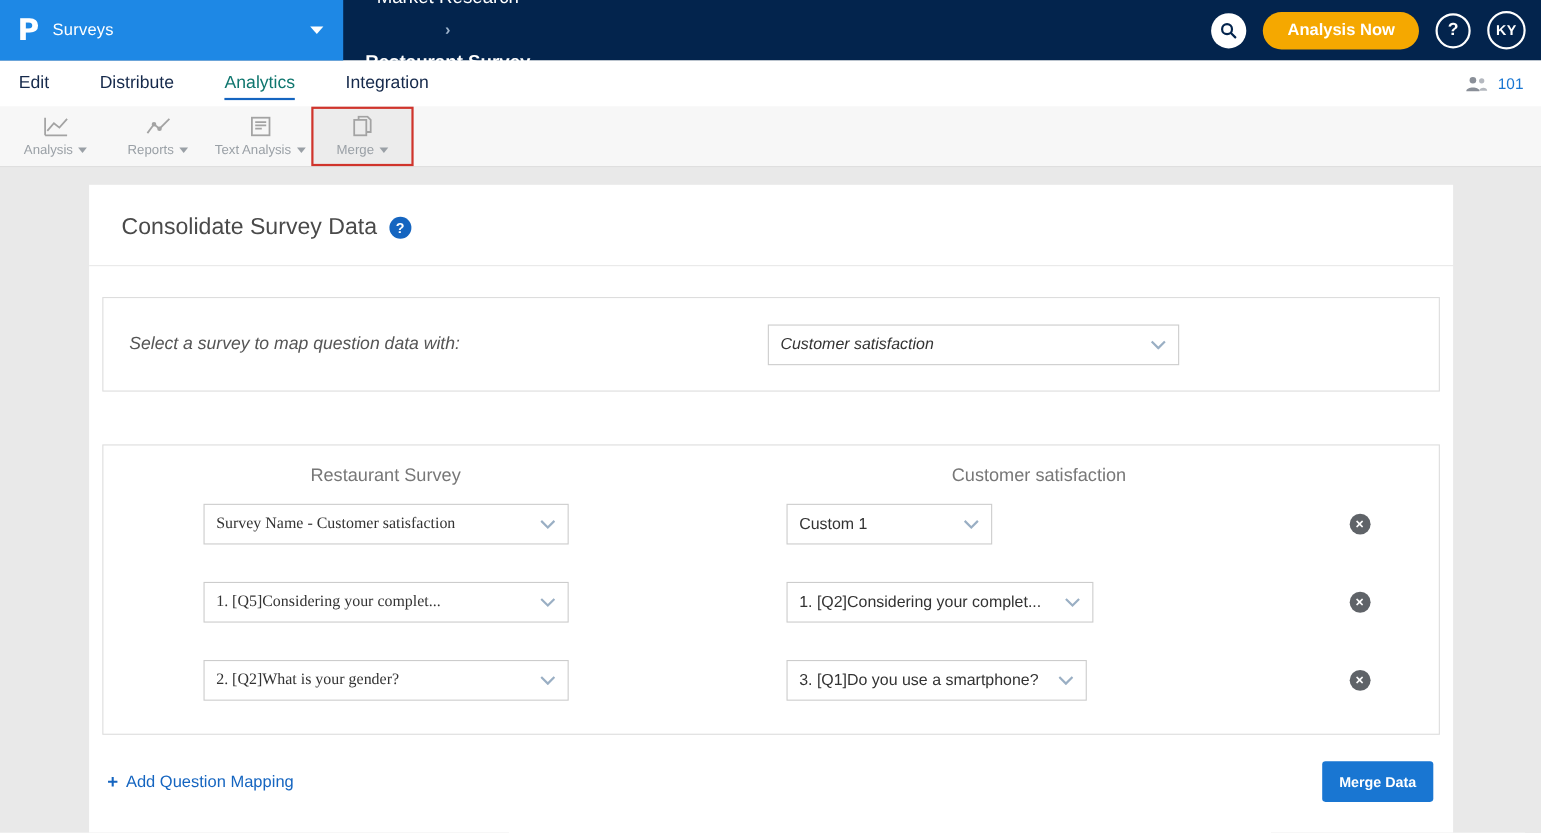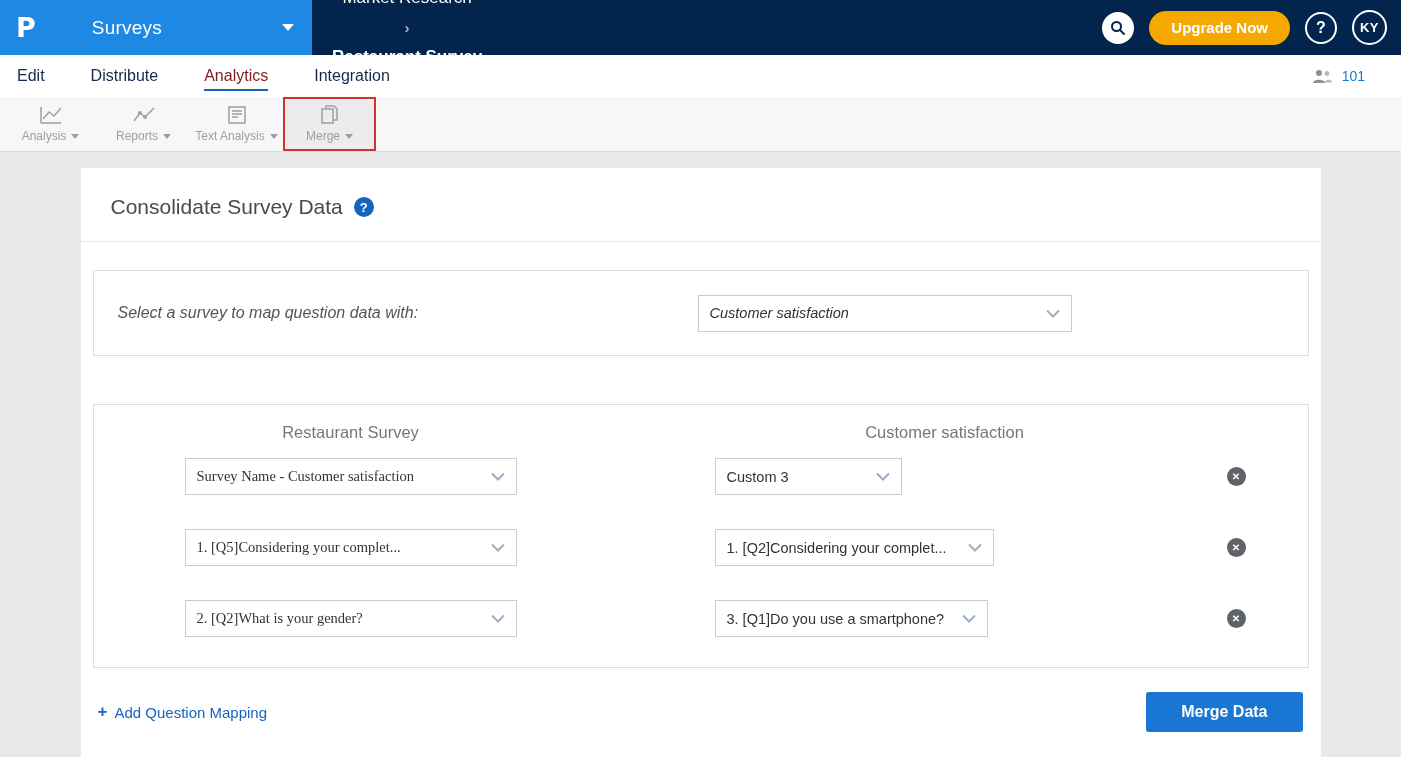--- a/index.html
+++ b/index.html
@@ -27,21 +27,21 @@
     color: #fff;
     cursor: pointer;
     flex: none;
   }
   .logo-p {
     font-size: 27px;
     font-weight: bold;
     margin-right: 12px;
     font-family: "DejaVu Sans", sans-serif;
   }
-  .logo-title { font-size: 19px; font-weight: 500; letter-spacing: .2px; margin-left: 44px; }
+  .logo-title { font-size: 15px; font-weight: 500; letter-spacing: .2px; }
   .tri-down {
     width: 0; height: 0; margin-left: auto;
     border-left: 6px solid transparent;
     border-right: 6px solid transparent;
     border-top: 7px solid #ffffff;
   }
   .breadcrumb {
     display: flex; align-items: center;
     margin-left: 20px; color: #fff; font-size: 17px; gap: 11px; flex-direction: column;
   }
@@ -78,24 +78,24 @@
 
   
   .navbar {
     height: 42px; background: #fff;
     display: flex; align-items: center; padding-left: 17px;
   }
   .nav-tab {
     font-size: 16px; color: #15294b; margin-right: 46px;
     padding: 6px 0 4px; cursor: pointer; border-bottom: 2px solid transparent;
   }
-  .nav-tab.active { color: #7f1d1d; border-bottom-color: #1565c0; }
+  .nav-tab.active { color: #0f766e; border-bottom-color: #1565c0; }
   .nav-right {
     margin-left: auto; display: flex; align-items: flex-end;
-    gap: 9px; padding-right: 36px;
+    gap: 9px; padding-right: 16px;
   }
   .responses-count { color: #1976d2; font-size: 14px; }
 
   
   .toolbar {
     height: 55px; background: #f7f7f7;
     border-bottom: 1px solid #dcdcdc;
     display: flex; align-items: stretch; padding-left: 4px;
   }
   .tool {
@@ -171,21 +171,21 @@
     padding: 24px 18px 28px 17px;
   }
   .add-link {
     display: flex; align-items: center; gap: 7px;
     color: #1565c0; font-size: 15px; font-weight: 500; cursor: pointer;
   }
   .add-plus { font-size: 17px; font-weight: bold; }
   .merge-btn {
     background: #1976d2; color: #fff; border: none; border-radius: 3px;
     font-family: "Liberation Sans", sans-serif;
-    font-size: 16px; font-weight: bold; padding: 11px 35px; cursor: pointer;
+    font-size: 13px; font-weight: bold; padding: 11px 15px; cursor: pointer;
   }
 </style>
 </head>
 <body>
 
 <header class="topbar">
   <div class="logo-area">
     <span class="logo-p">P</span>
     <span class="logo-title">Surveys</span>
     <span class="tri-down"></span>
@@ -195,21 +195,21 @@
     <span class="crumb-sep">›</span>
     <span class="crumb-survey">Restaurant Survey</span>
   </nav>
   <div class="topbar-right">
     <span class="search-circle">
       <svg width="16" height="16" viewBox="0 0 16 16">
         <circle cx="6.5" cy="6.5" r="4.5" fill="none" stroke="#03244d" stroke-width="2"></circle>
         <line x1="10" y1="10" x2="14" y2="14" stroke="#03244d" stroke-width="2" stroke-linecap="round"></line>
       </svg>
     </span>
-    <button class="upgrade-btn">Upgrade Now</button>
+    <button class="upgrade-btn">Analysis Now</button>
     <span class="help-circle">?</span>
     <span class="avatar-circle">KY</span>
   </div>
 </header>
 
 <nav class="navbar">
   <span class="nav-tab">Edit</span>
   <span class="nav-tab">Distribute</span>
   <span class="nav-tab active">Analytics</span>
   <span class="nav-tab">Integration</span>
@@ -298,21 +298,21 @@
       </div>
 
       <div class="map-row first">
         <div class="dd dd-left">
           <span>Survey Name - Customer satisfaction</span>
           <svg width="14" height="9" viewBox="0 0 14 9">
               <polyline points="1,1.5 7,7.5 13,1.5"></polyline>
             </svg>
         </div>
         <div class="dd dd-right w187">
-          <span>Custom 3</span>
+          <span>Custom 1</span>
           <svg width="14" height="9" viewBox="0 0 14 9">
               <polyline points="1,1.5 7,7.5 13,1.5"></polyline>
             </svg>
         </div>
         <span class="close-btn">✕</span>
       </div>
 
       <div class="map-row">
         <div class="dd dd-left">
           <span>1. [Q5]Considering your complet...</span>

